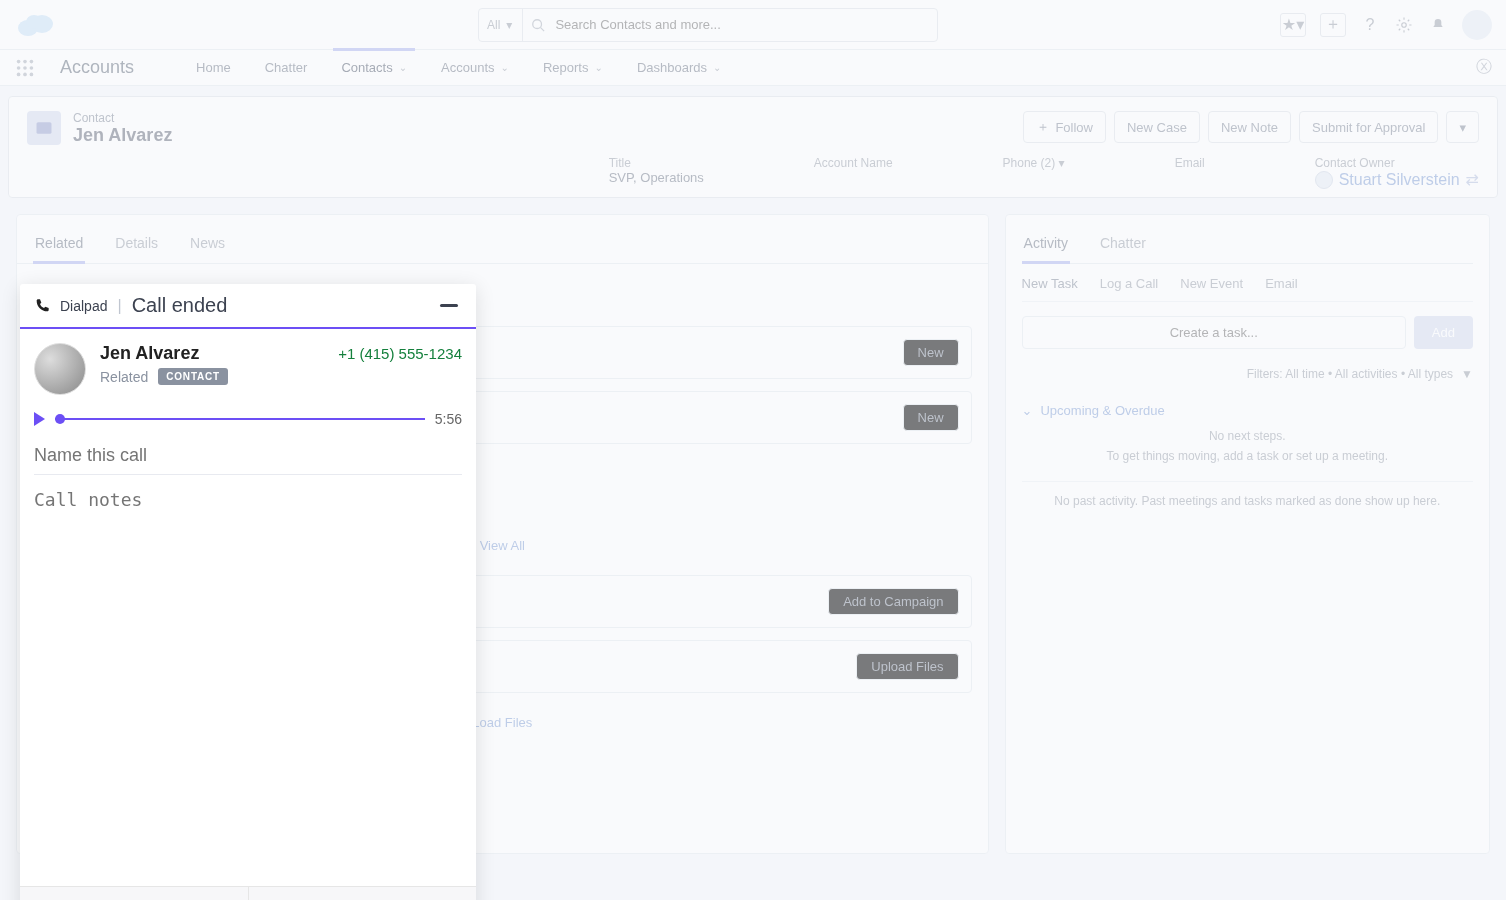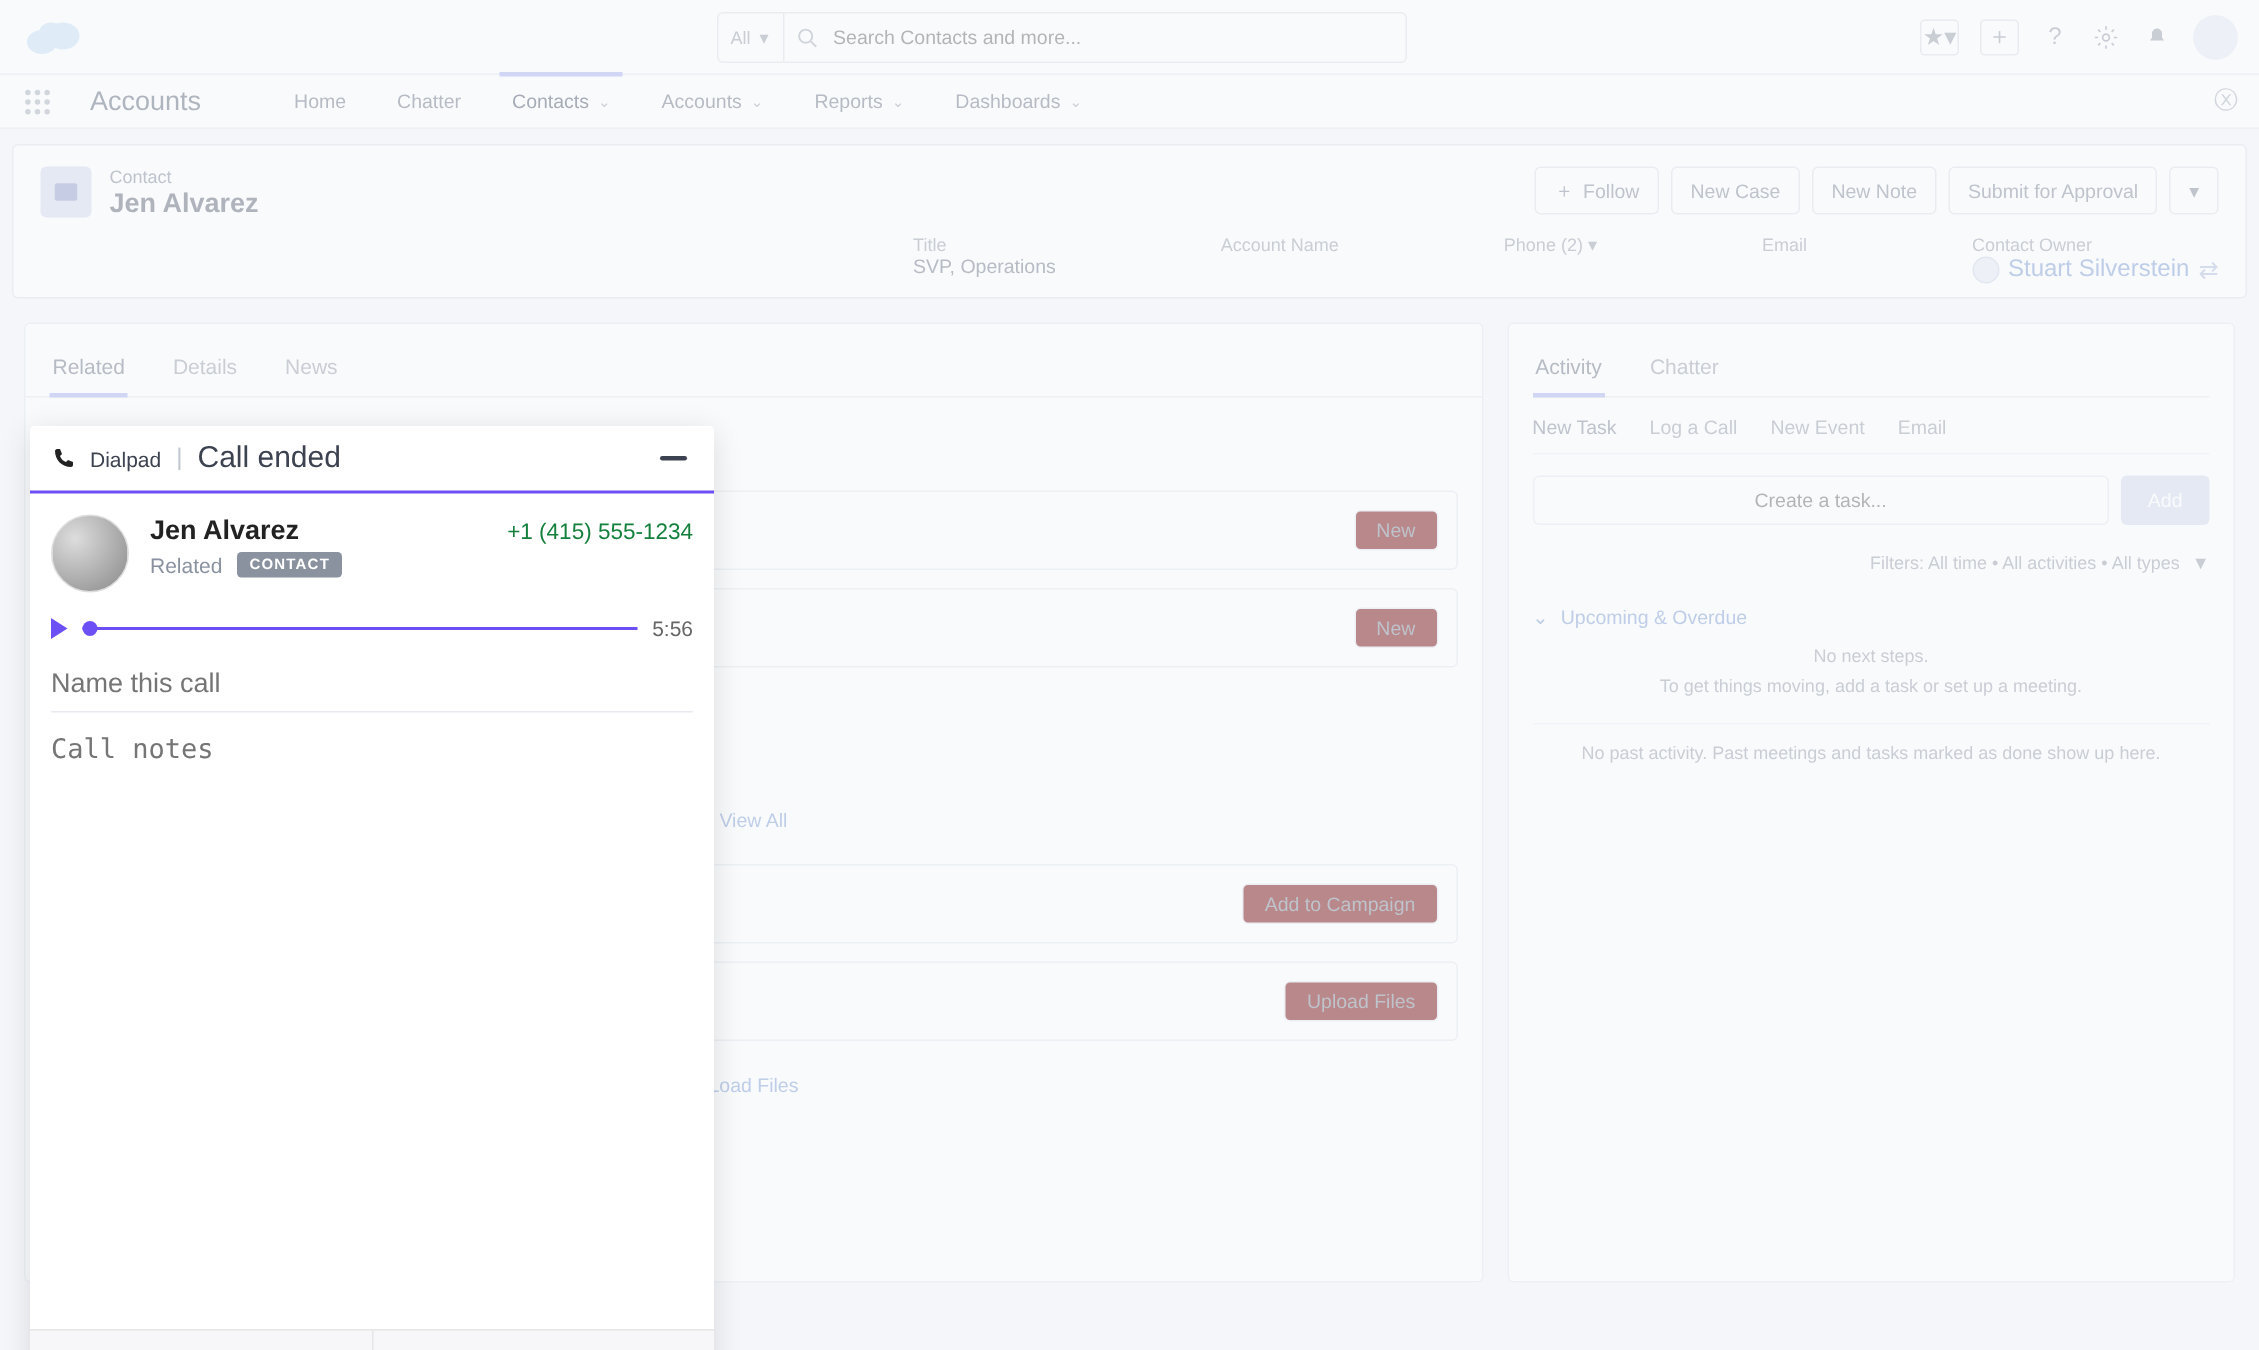--- a/index.html
+++ b/index.html
@@ -81,21 +81,21 @@
 
 
 .columns { display:flex; gap:16px; padding:0 8px; }
 .col-left { flex: 2.15; background:#fff; border:1px solid #e6ebf0; border-radius:4px; padding:14px 0 24px; min-height:640px; position:relative; }
 .col-right { flex: 1; background:#fff; border:1px solid #e6ebf0; border-radius:4px; padding:14px 16px; min-height:400px; }
 .tabset { display:flex; gap:28px; border-bottom:1px solid #e6ebf0; padding:0 16px; }
 .tab { font-size:14px; color:#a0a6b0; padding:6px 2px 10px; }
 .tab.active { color:#7a8290; border-bottom:3px solid #b0b8f0; margin-bottom:-1px; font-weight:500; }
 .related-list { padding:0 16px; display:flex; flex-direction:column; gap:12px; margin-top:10px; }
 .related-card { border:1px solid #e6ebf0; border-radius:4px; padding:12px; display:flex; justify-content:flex-end; }
-.rc-btn { border:1px solid #e6ebf0; background:#7f1d1d; color:#8a92a0; font-size:13px; padding:5px 14px; border-radius:4px; }
+.rc-btn { border:1px solid #e6ebf0; background:#000000; color:#8a92a0; font-size:13px; padding:5px 14px; border-radius:4px; }
 .va-link { color:#8aa6d8; font-size:13px; text-align:center; padding:10px 0; }
 
 
 .r-tabs2 { display:flex; gap:22px; border-bottom:1px solid #eef2f6; margin-top:6px; padding-bottom:0;}
 .r-tab2 { font-size:13px; color:#a0a6b0; padding:6px 0 10px;}
 .r-tab2.active { color:#8a92a0; }
 .task-row { display:flex; margin-top:14px; gap:8px; }
 .task-input { flex:1; border:1px solid #e6ebf0; border-radius:4px; padding:8px 10px; font-size:13px; color:#a0a6b0; text-align:center; }
 .task-add { background:#d8def0; color:#fff; border:none; border-radius:4px; padding:8px 18px; font-size:13px; }
 .filters-row { text-align:right; font-size:12px; color:#a0a6b0; margin-top:18px; display:flex; justify-content:flex-end; align-items:center; gap:8px;}

